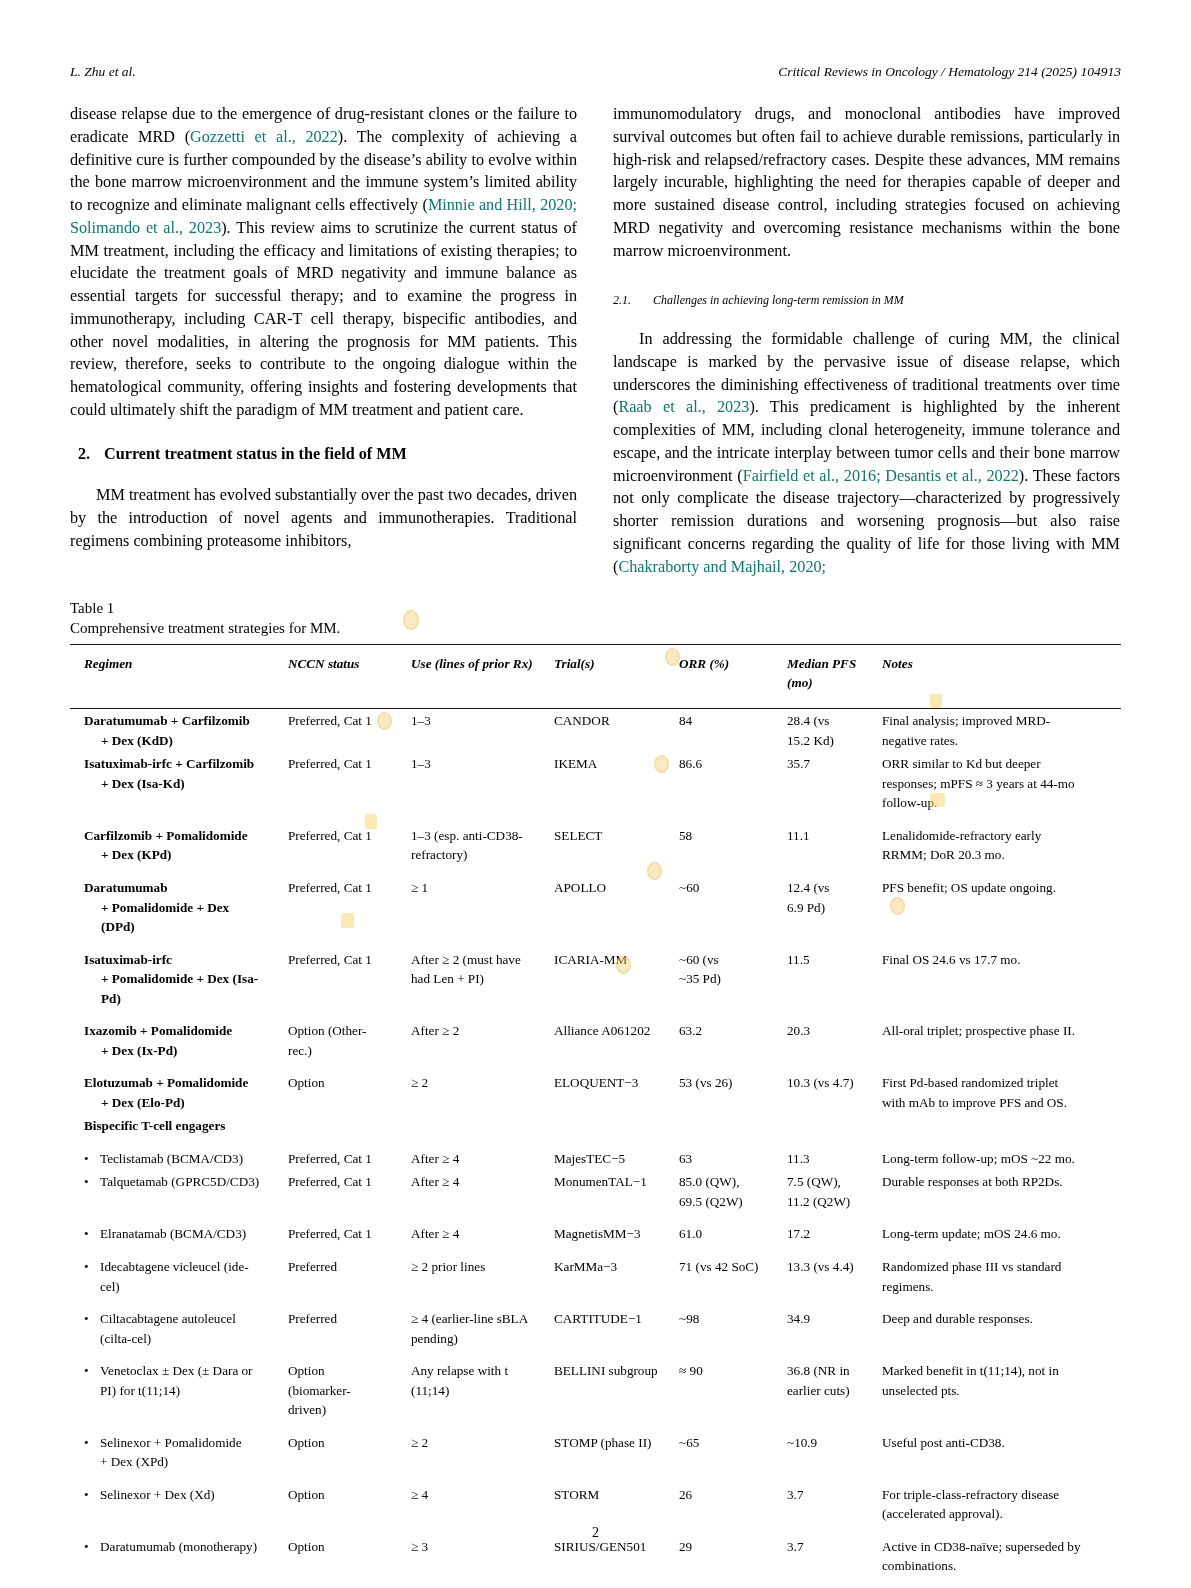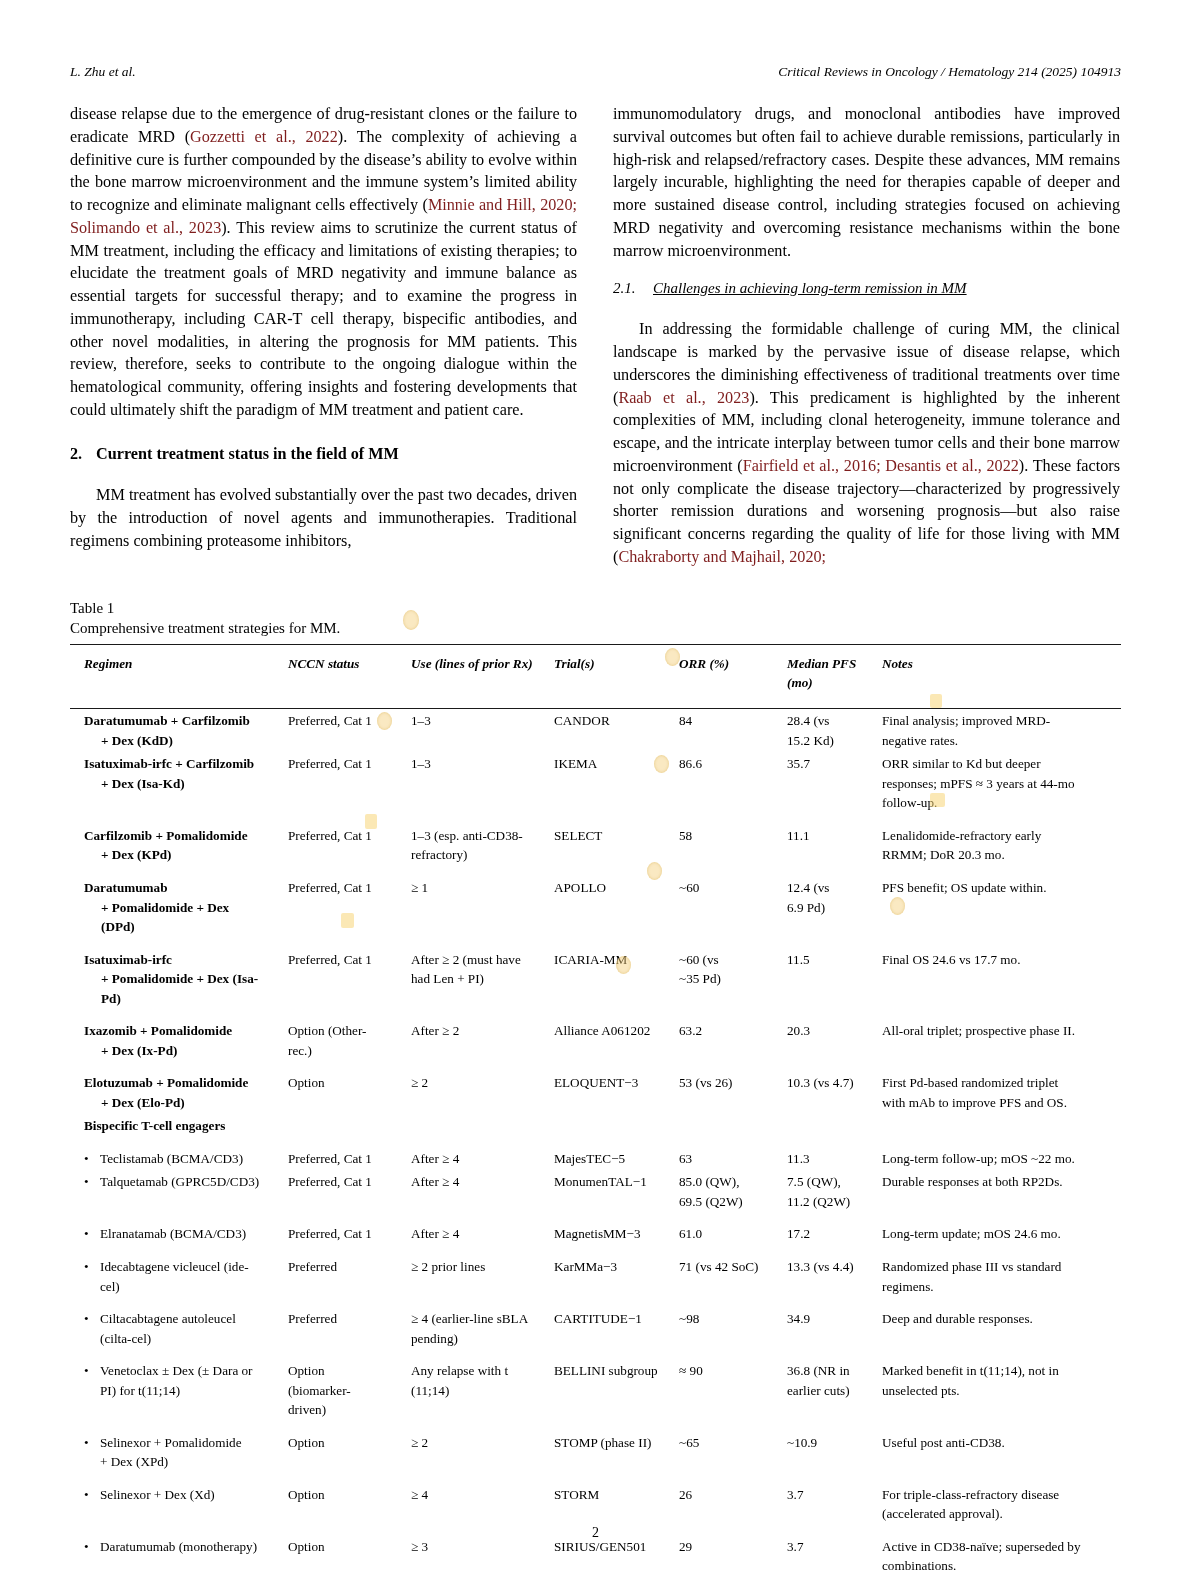--- a/index.html
+++ b/index.html
@@ -57,39 +57,38 @@
     font-size: 16.2px;
     line-height: 1.405;
     text-align: justify;
     text-justify: inter-word;
     hyphens: manual;
   }
   .col p.indent {
     text-indent: 26px;
   }
   .cite {
-    color: #7f1d1d;
+    color: #0f766e;
   }
   h2.sec {
-    margin: 21px 0 0 0;
+    margin: 21px 0 0 8px;
     font-size: 16.2px;
     font-weight: bold;
     line-height: 1.4;
   }
   h2.sec .num {
     display: inline-block;
     width: 26px;
   }
   h3.subsec {
-    margin: 16px 0 0 0;
-    font-size: 15px;
+    margin: 30px 0 0 0;
+    font-size: 12px;
     font-weight: normal;
     font-style: italic;
     line-height: 1.4;
-    text-decoration: underline;
   }
   h3.subsec .num {
     display: inline-block;
     width: 40px;
   }
   .gap-after-sec { height: 19px; }
 
   
   .table-block {
     position: absolute;
@@ -327,21 +326,21 @@
               <span class="cellbreak">APOLLO</span>
             </td>
             <td>
               <span class="cellbreak">~60</span>
             </td>
             <td>
               <span class="cellbreak">12.4 (vs</span>
               <span class="cellbreak">6.9 Pd)</span>
             </td>
             <td>
-              <span class="cellbreak">PFS benefit; OS update within.</span>
+              <span class="cellbreak">PFS benefit; OS update ongoing.</span>
             </td>
           </tr>
           <tr class="spaced">
             <td class="regimen-b">
               <span class="cellbreak">Isatuximab-irfc</span>
               <span class="cont">+ Pomalidomide + Dex (Isa-</span>
               <span class="cont">Pd)</span>
             </td>
             <td>
               <span class="cellbreak">Preferred, Cat 1</span>

